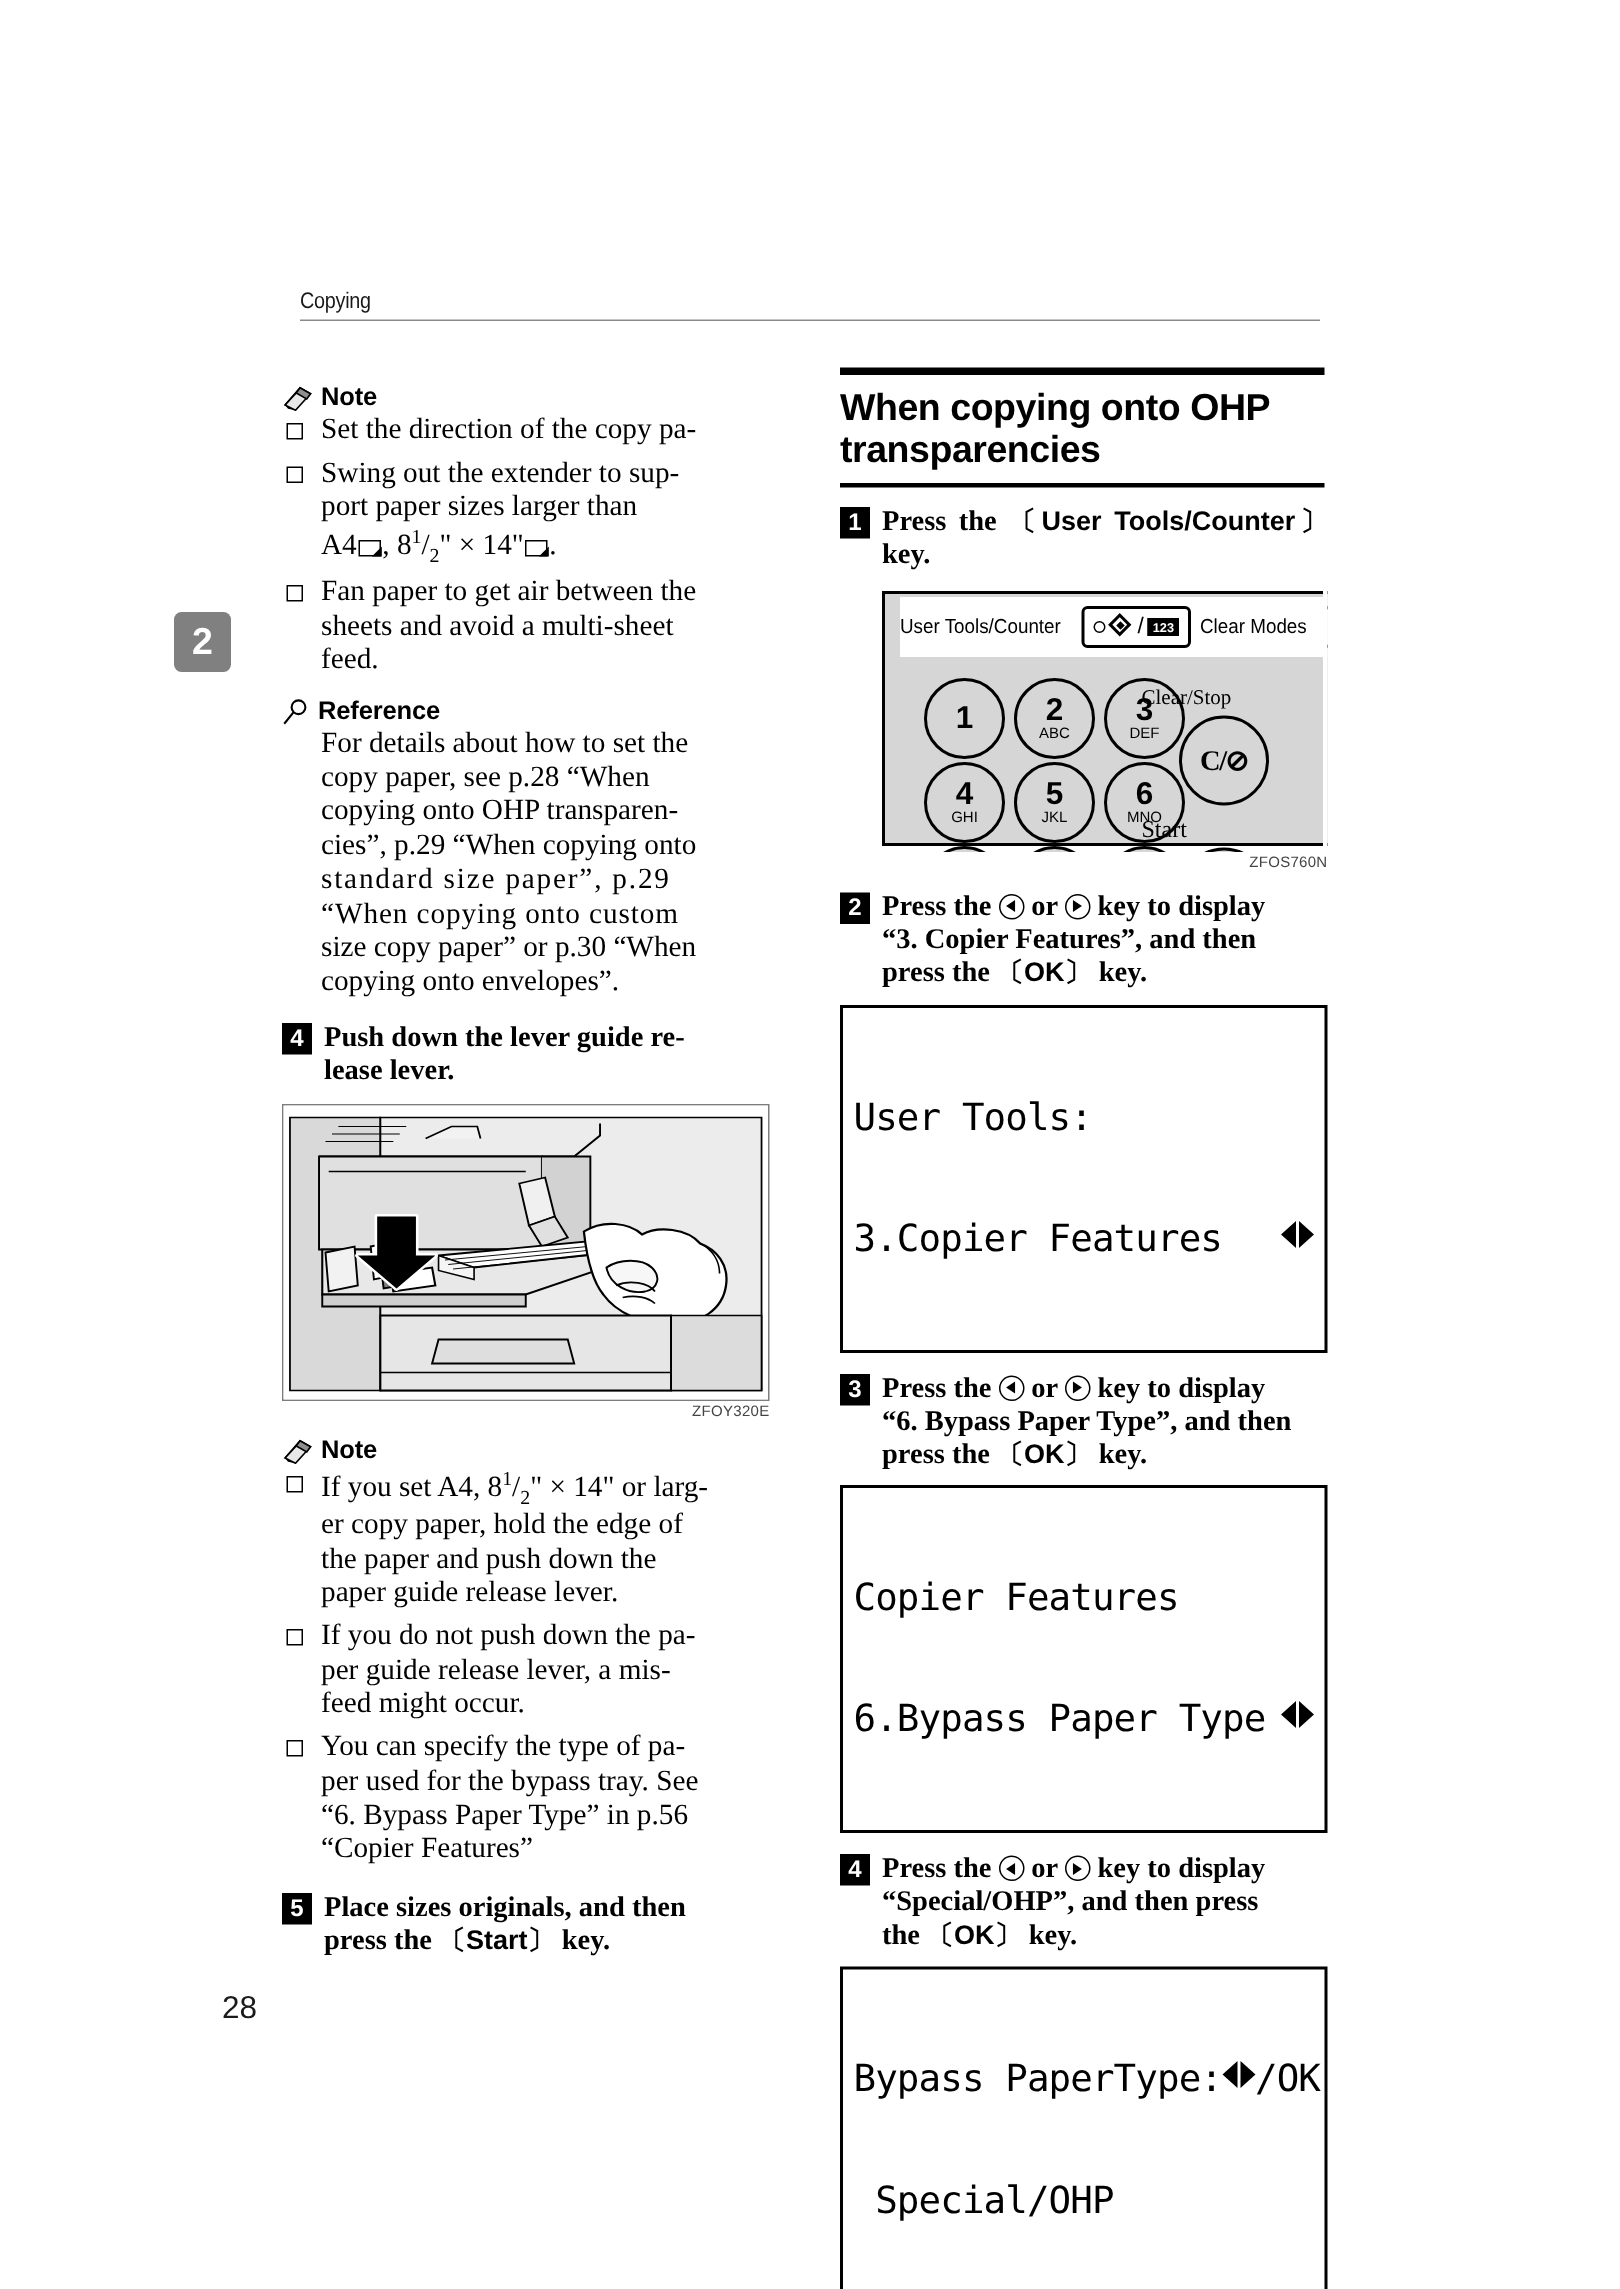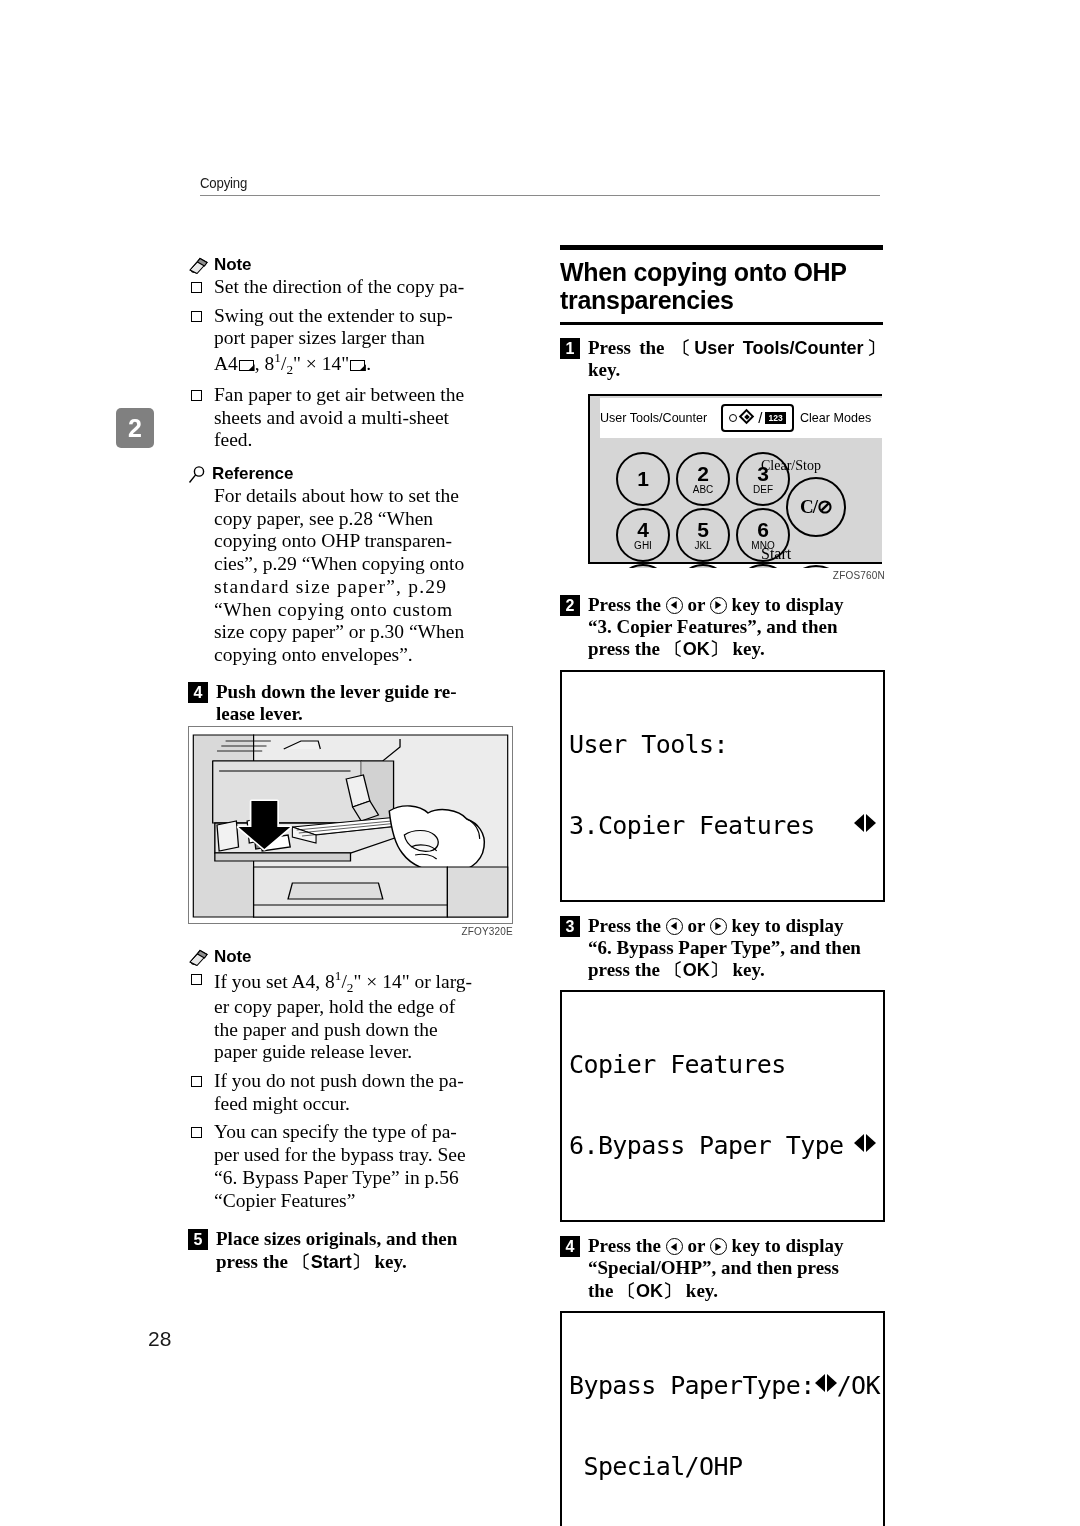--- a/index.html
+++ b/index.html
@@ -13,21 +13,21 @@
     position: relative;
     font-family: "Liberation Serif", serif;
     color: #000000;
     overflow: hidden;
   }
 
   
   .page-header {
     position: absolute;
     left: 200px;
-    top: 175px;
+    top: 193px;
     width: 680px;
   }
   .page-header .hdr-text {
     font-family: "Liberation Sans", sans-serif;
     font-size: 15px;
     letter-spacing: -0.2px;
     color: #1a1a1a;
     line-height: 1.1;
     transform: scaleX(0.88);
     transform-origin: left center;
@@ -447,21 +447,21 @@
     <div style="text-align:justify">size copy paper” or p.30 “When</div>
     <div>copying onto envelopes”.</div>
   </div>
 
   <div class="step" style="margin-top:14px">
     <span class="num">4</span>
     <span style="display:block; text-align:justify">Push down the lever guide re-</span>
     <span class="laststep" style="display:block">lease lever.</span>
   </div>
 
-  <div class="figure" style="margin-top:1px">
+  <div class="figure" style="margin-top:11px">
     <div class="fig-frame">
       <div class="mach-wrap">
         <svg viewBox="0 0 300 196" width="100%" height="196" preserveAspectRatio="none">
           <rect x="0" y="0" width="300" height="196" fill="#ffffff"></rect>
 
           <path d="M4,8 L4,190 L296,190 L296,8 Z" fill="#e3e3e3" stroke="none"></path>
           <path d="M4,8 L60,8 L60,190 L4,190 Z" fill="#d9d9d9" stroke="#000" stroke-width="1.1"></path>
           <path d="M60,8 L296,8 L296,190 L60,190 Z" fill="#ececec" stroke="#000" stroke-width="1.1"></path>
 
           <g stroke="#000" stroke-width="0.8" fill="none">
@@ -533,20 +533,21 @@
     <li>
       <span style="display:block">
         <span>If you set A4, 8</span><sup style="font-size:0.68em">1</sup>/<sub style="font-size:0.68em">2</sub><span>" × 14" or larg-</span>
       </span>
       <span style="display:block; text-align:justify">er copy paper, hold the edge of</span>
       <span style="display:block; text-align:justify">the paper and push down the</span>
       <span class="lastline" style="display:block">paper guide release lever.</span>
     </li>
     <li>
       <span style="display:block; text-align:justify">If you do not push down the pa-</span>
+      <span style="display:block; text-align:justify">per guide release lever, a mis-</span>
       <span class="lastline" style="display:block">feed might occur.</span>
     </li>
     <li>
       <span style="display:block; text-align:justify">You can specify the type of pa-</span>
       <span style="display:block; text-align:justify">per used for the bypass tray. See</span>
       <span style="display:block; text-align:justify">“6. Bypass Paper Type” in p.56</span>
       <span class="lastline" style="display:block">“Copier Features”</span>
     </li>
   </ul>
 

